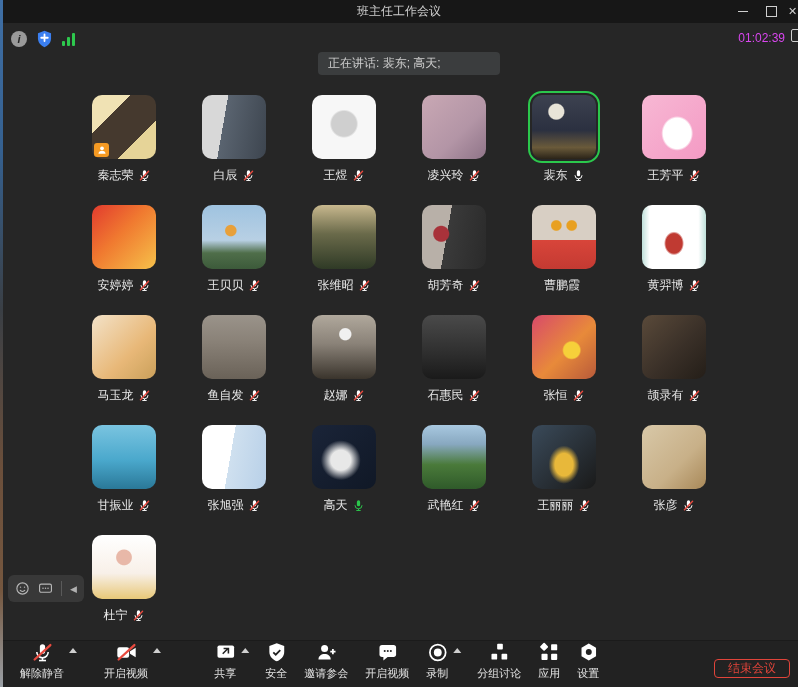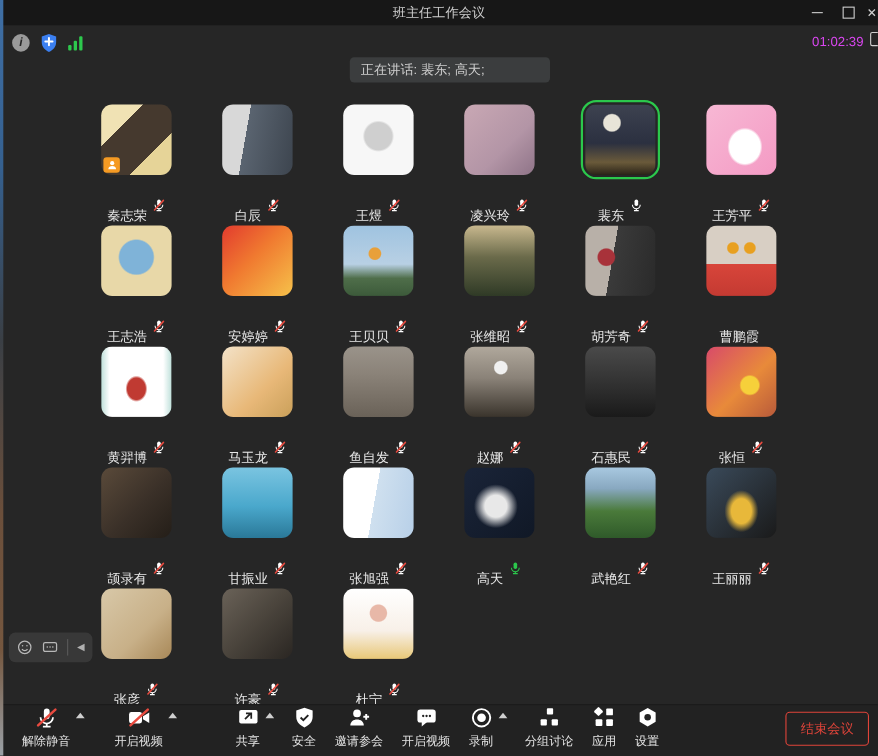--- a/index.html
+++ b/index.html
@@ -42,21 +42,21 @@
 
   
   .grid { position:absolute; left:0; top:93px; width:798px;
     display:grid; grid-template-columns:repeat(6,110px); grid-auto-rows:110px; justify-content:center; }
   .tile { display:flex; flex-direction:column; align-items:center; padding-top:2px; }
   .avatar { width:64px; height:64px; border-radius:10px; position:relative; flex:none; }
   .avatar.speaking { outline:2px solid var(--speaking-green,#2bc84c); outline-offset:2px; }
   .host-badge { display:none; position:absolute; left:2px; bottom:2px; width:15px; height:14px;
     background:var(--host-orange,#f59a23); border-radius:3px; align-items:center; justify-content:center; }
   .name-row { margin-top:8px; display:flex; align-items:center; gap:4px; max-width:108px; }
-  .pname { color:#e8e8e8; font-size:12px; white-space:nowrap;margin-top:21px; }
+  .pname { color:#e8e8e8; font-size:12px; white-space:nowrap; }
   .mic-slot { display:flex; align-items:center; }
   .mic-slot svg { width:13px; height:13px; }
   .pnote { margin-top:2px; font-size:11px; color:var(--link-blue,#4d7df2); }
 
   
   .float-pill { position:absolute; left:8px; top:575px; height:27px; background:#3a3a3ae8; border-radius:6px;
     display:flex; align-items:center; padding:0 7px; gap:8px; }
   .fp-ic { color:#b8b8b8; display:flex; align-items:center; }
   .fp-ic svg { width:15px; height:15px; }
   .fp-div { width:1px; height:15px; background:#5a5a5a; }
@@ -66,21 +66,21 @@
   .toolbar { position:absolute; left:0; bottom:0; width:798px; height:47px; background:#222222; border-top:1px solid #1b1b1b; }
   .tb-group { position:absolute; bottom:3px; display:flex; align-items:flex-end; }
   .tb-left { left:18px; gap:24px; }
   .tb-center { left:50%; transform:translateX(-48%); gap:13px; }
   .tb-item { display:flex; flex-direction:column; align-items:center; gap:3px; position:relative; padding:2px 2px 3px; }
   .tb-item svg { width:21px; height:21px; display:block; }
   .tb-label { color:#e3e3e3; font-size:11px; white-space:nowrap; }
   .tb-caret { position:absolute; top:8px; right:-11px; width:0; height:0;
     border-left:4px solid transparent; border-right:4px solid transparent; border-bottom:5px solid #cfcfcf; }
   .tb-item.has-caret { margin-right:12px; }
-  .end-btn { position:absolute; right:8px; bottom:9px; padding:6px 13px; font-size:12px;
+  .end-btn { position:absolute; right:8px; bottom:9px; padding:0 13px; font-size:12px;
     color:var(--danger-red,#e0443a); border:1px solid var(--danger-red,#e0443a); border-radius:4px;
     background:transparent; font-family:inherit; }
 </style>
 </head>
 <body>
 
 <div class="edge-sliver"></div>
 
 <div class="titlebar">
   <span class="title">班主任工作会议</span>
@@ -224,38 +224,20 @@
     <path d="M5.5 11.5a6.5 6.5 0 0 0 13 0" fill="none" stroke="#ffffff" stroke-width="1.8"></path>
     <line x1="12" y1="18" x2="12" y2="21" stroke="#ffffff" stroke-width="1.8"></line>
     <line x1="8" y1="21.2" x2="16" y2="21.2" stroke="#ffffff" stroke-width="1.8"></line>
             <line x1="4.5" y1="20" x2="19.5" y2="4" stroke="#e84a3f" stroke-width="2.6" stroke-linecap="round"></line>
           </svg>
         </span>
     </div>
 
   </div>
 
-  <div class="tile">
-    <div class="avatar" style="background: radial-gradient(circle at 50% 45%, rgb(127, 179, 216) 0px, rgb(127, 179, 216) 32%, rgb(232, 216, 168) 35%);">
-      
-    </div>
-    <div class="name-row">
-      <span class="pname">王志浩</span>
-      <span class="mic-slot">
-          <svg viewBox="0 0 24 24">
-    <rect x="9" y="2.5" width="6" height="11" rx="3" fill="#ffffff"></rect>
-    <path d="M5.5 11.5a6.5 6.5 0 0 0 13 0" fill="none" stroke="#ffffff" stroke-width="1.8"></path>
-    <line x1="12" y1="18" x2="12" y2="21" stroke="#ffffff" stroke-width="1.8"></line>
-    <line x1="8" y1="21.2" x2="16" y2="21.2" stroke="#ffffff" stroke-width="1.8"></line>
-            <line x1="4.5" y1="20" x2="19.5" y2="4" stroke="#e84a3f" stroke-width="2.6" stroke-linecap="round"></line>
-          </svg>
-        </span>
-    </div>
-
-  </div>
 
   <div class="tile">
     <div class="avatar" style="background: linear-gradient(135deg, rgb(226, 59, 46) 0%, rgb(240, 122, 48) 45%, rgb(246, 193, 74) 100%);">
       
     </div>
     <div class="name-row">
       <span class="pname">安婷婷</span>
       <span class="mic-slot">
           <svg viewBox="0 0 24 24">
     <rect x="9" y="2.5" width="6" height="11" rx="3" fill="#ffffff"></rect>
@@ -579,38 +561,20 @@
     <path d="M5.5 11.5a6.5 6.5 0 0 0 13 0" fill="none" stroke="#ffffff" stroke-width="1.8"></path>
     <line x1="12" y1="18" x2="12" y2="21" stroke="#ffffff" stroke-width="1.8"></line>
     <line x1="8" y1="21.2" x2="16" y2="21.2" stroke="#ffffff" stroke-width="1.8"></line>
             <line x1="4.5" y1="20" x2="19.5" y2="4" stroke="#e84a3f" stroke-width="2.6" stroke-linecap="round"></line>
           </svg>
         </span>
     </div>
 
   </div>
 
-  <div class="tile">
-    <div class="avatar" style="background: linear-gradient(135deg, rgb(106, 98, 88) 0%, rgb(74, 68, 60) 50%, rgb(42, 38, 34) 100%);">
-      
-    </div>
-    <div class="name-row">
-      <span class="pname">许豪</span>
-      <span class="mic-slot">
-          <svg viewBox="0 0 24 24">
-    <rect x="9" y="2.5" width="6" height="11" rx="3" fill="#ffffff"></rect>
-    <path d="M5.5 11.5a6.5 6.5 0 0 0 13 0" fill="none" stroke="#ffffff" stroke-width="1.8"></path>
-    <line x1="12" y1="18" x2="12" y2="21" stroke="#ffffff" stroke-width="1.8"></line>
-    <line x1="8" y1="21.2" x2="16" y2="21.2" stroke="#ffffff" stroke-width="1.8"></line>
-            <line x1="4.5" y1="20" x2="19.5" y2="4" stroke="#e84a3f" stroke-width="2.6" stroke-linecap="round"></line>
-          </svg>
-        </span>
-    </div>
-
-  </div>
 
   <div class="tile">
     <div class="avatar" style="background: radial-gradient(circle at 50% 35%, rgb(232, 184, 168) 0px, rgb(232, 184, 168) 14%, rgba(0, 0, 0, 0) 16%), linear-gradient(rgb(255, 255, 255) 0%, rgb(248, 240, 232) 60%, rgb(232, 200, 120) 100%);">
       
     </div>
     <div class="name-row">
       <span class="pname">杜宁</span>
       <span class="mic-slot">
           <svg viewBox="0 0 24 24">
     <rect x="9" y="2.5" width="6" height="11" rx="3" fill="#ffffff"></rect>

